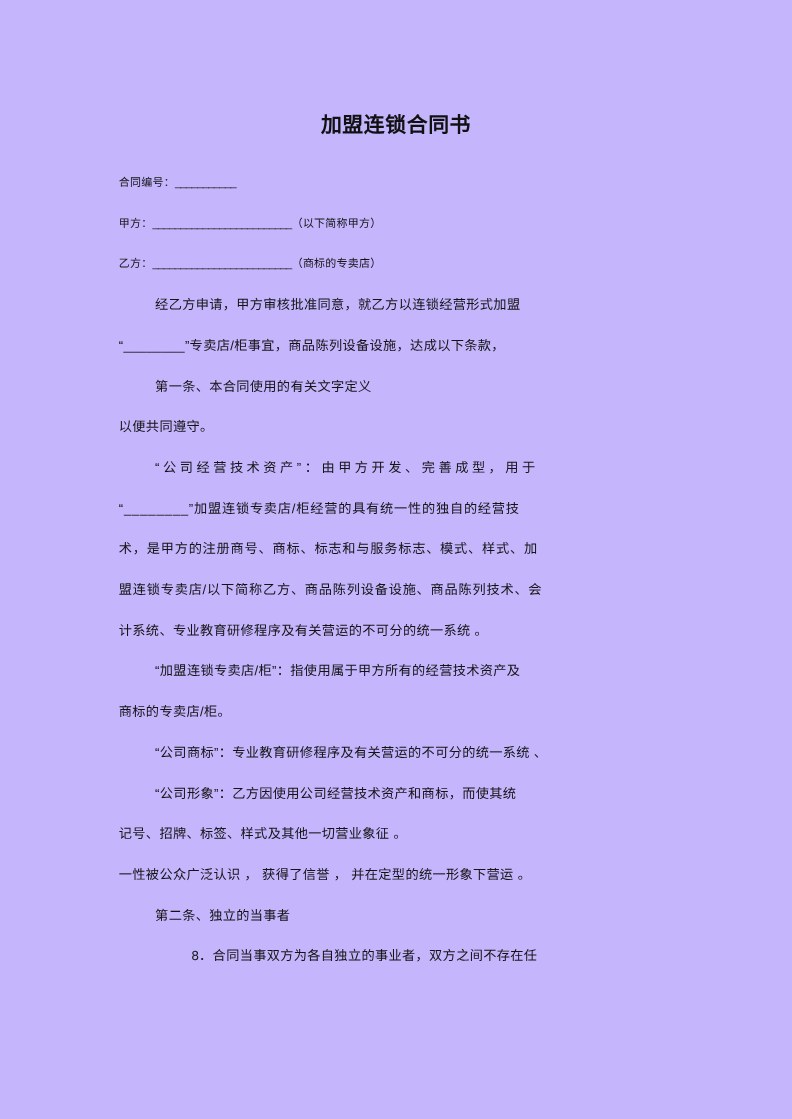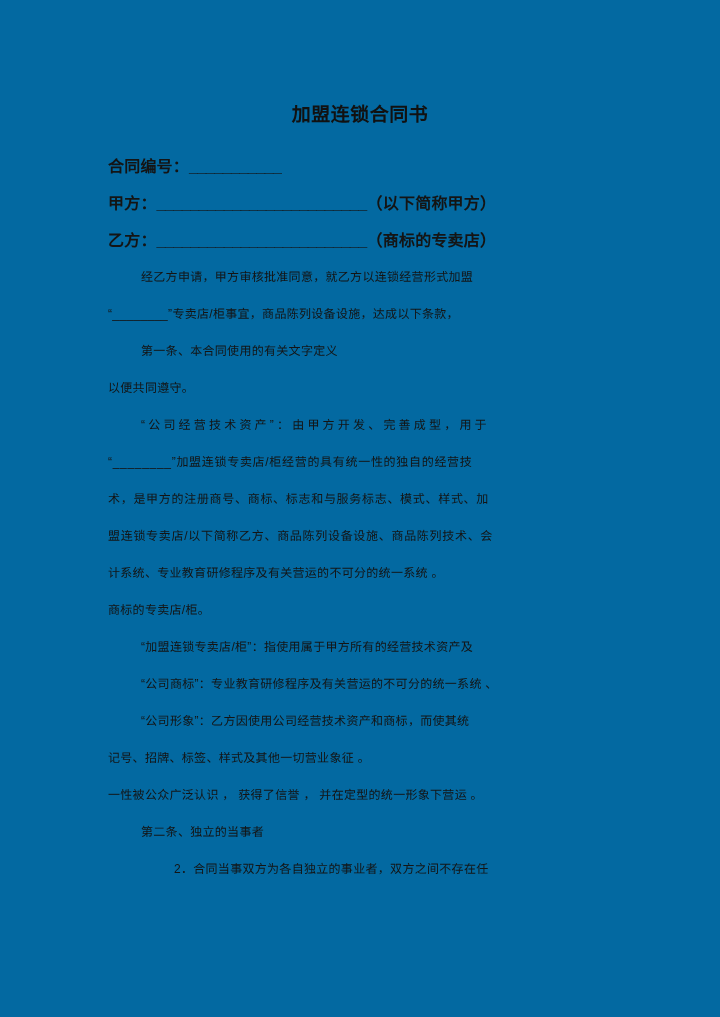--- a/index.html
+++ b/index.html
@@ -5,21 +5,21 @@
 <style>
   html, body {
     margin: 0;
     padding: 0;
     background: #ffffff;
   }
   .page {
     position: relative;
     width: 720px;
     height: 1017px;
-    background: #0369a1;
+    background: #c4b5fd;
     overflow: hidden;
     font-family: "Liberation Serif", "DejaVu Serif", serif;
     color: #000000;
   }
   .doc-title {
     position: absolute;
     left: 0;
     top: 102px;
     width: 720px;
     text-align: center;
@@ -39,22 +39,21 @@
   .line {
     font-family: "Liberation Sans", "DejaVu Sans", sans-serif;
     font-size: 12px;
     line-height: 37px;
     color: #141414;
     white-space: pre;
     letter-spacing: 0.2px;
   }
   
   .field-line {
-    font-size: 16px;
-    font-weight: bold;
+    font-size: 10px;
   }
   .blank {
     letter-spacing: -0.5px;
   }
   
   .para-line {
     white-space: pre;
   }
   .indent1 { padding-left: 33px; }
   .indent2 { padding-left: 66px; }
@@ -83,26 +82,26 @@
     <div class="line para-line indent1 track-xs">第一条、本合同使用的有关文字定义</div>
 
     <div class="line para-line track-xs">以便共同遵守。</div>
 
     <div class="line para-line indent1 track-wide">“公司经营技术资产”：由甲方开发、完善成型，用于</div>
     <div class="line para-line track-sm">“________”加盟连锁专卖店/柜经营的具有统一性的独自的经营技</div>
     <div class="line para-line track-sm">术，是甲方的注册商号、商标、标志和与服务标志、模式、样式、加</div>
     <div class="line para-line track-sm">盟连锁专卖店/以下简称乙方、商品陈列设备设施、商品陈列技术、会</div>
     <div class="line para-line track-xs">计系统、专业教育研修程序及有关营运的不可分的统一系统 。</div>
 
+    <div class="line para-line indent1 track-xs">“加盟连锁专卖店/柜”：指使用属于甲方所有的经营技术资产及</div>
     <div class="line para-line track-xs">商标的专卖店/柜。</div>
-    <div class="line para-line indent1 track-xs">“加盟连锁专卖店/柜”：指使用属于甲方所有的经营技术资产及</div>
 
     <div class="line para-line indent1 track-xs">“公司商标”：专业教育研修程序及有关营运的不可分的统一系统 、</div>
     <div class="line para-line indent1 track-xs">“公司形象”：乙方因使用公司经营技术资产和商标，而使其统</div>
 
     <div class="line para-line track-xs">记号、招牌、标签、样式及其他一切营业象征 。</div>
     <div class="line para-line track-xs">一性被公众广泛认识 ， 获得了信誉 ， 并在定型的统一形象下营运 。</div>
 
     <div class="line para-line indent1 track-xs">第二条、独立的当事者</div>
-    <div class="line para-line indent2 track-xs">2．合同当事双方为各自独立的事业者，双方之间不存在任</div>
+    <div class="line para-line indent2 track-xs">8．合同当事双方为各自独立的事业者，双方之间不存在任</div>
 
   </div>
 </div>
 
 </body></html>

